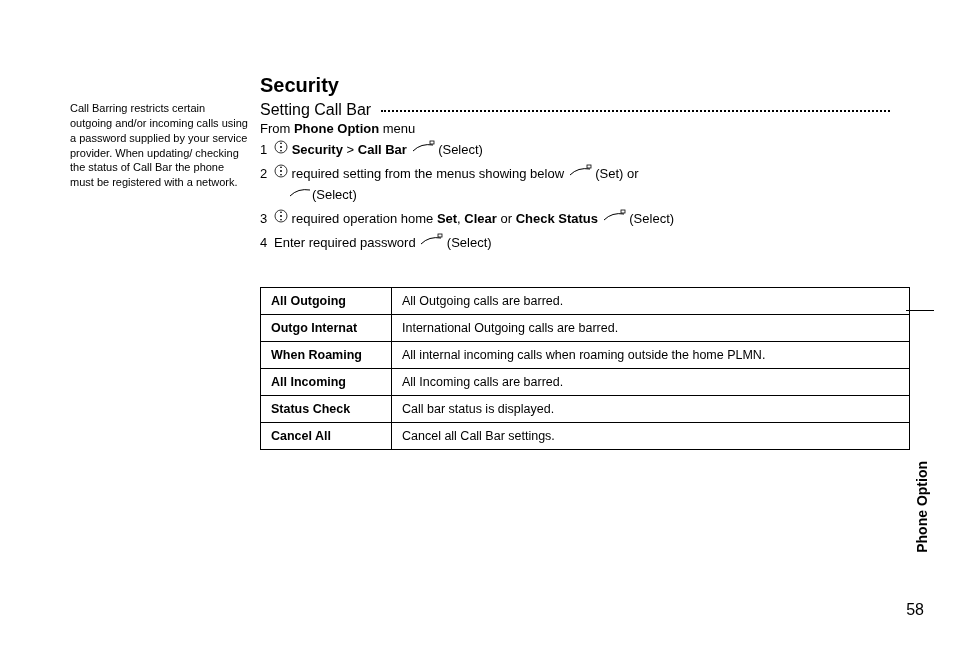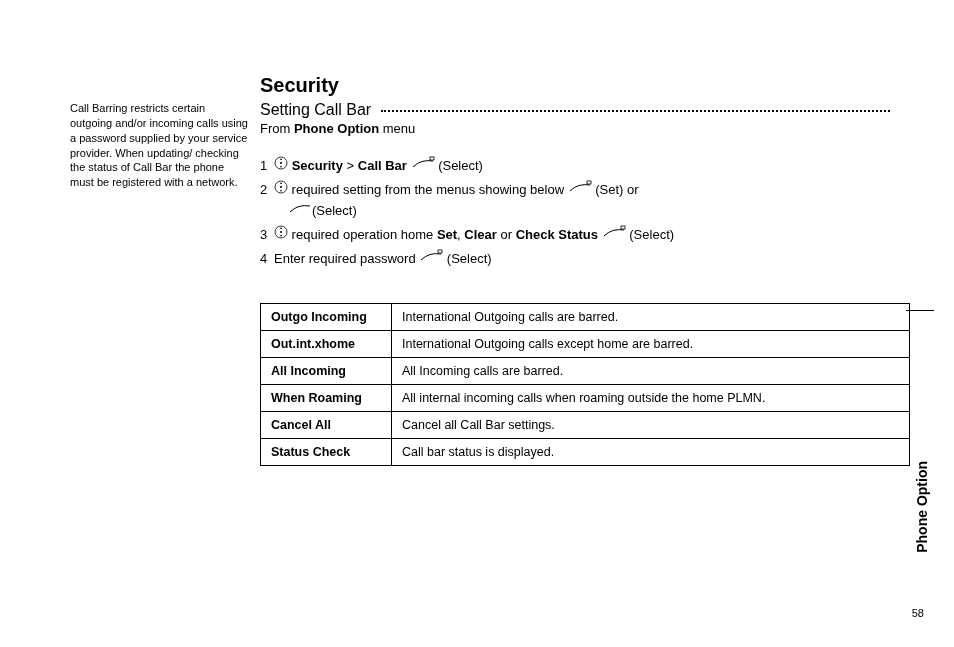--- a/index.html
+++ b/index.html
@@ -40,21 +40,21 @@
     font-size:16px;
     white-space:nowrap;
   }
   .dots{
     flex:1;
     border-bottom:2px dotted #000;
     margin-left:4px;
     position:relative;
     top:-3px;
   }
-  .fromline{margin-bottom:20px;}
+  .fromline{margin-bottom:4px;}
   .step{
     display:flex;
     align-items:flex-start;
     margin:3px 0;
     line-height:1.6;
   }
   .step-num{width:14px;flex:none;}
   .step-body{flex:1;}
   .step-cont{margin-left:14px;}
   b{font-weight:bold;}
@@ -92,21 +92,21 @@
     transform:rotate(-90deg);
     transform-origin:right bottom;
     font-weight:bold;
     font-size:14px;
     white-space:nowrap;
   }
   .pagenum{
     position:absolute;
     right:30px;
     bottom:28px;
-    font-size:11px;
+    font-size:16px;
     text-align:right;
   }
 </style>
 </head>
 <body>
 
 <div class="page">
   <div class="heading">Security</div>
 
   <div class="row">
@@ -199,42 +199,42 @@
           </span><span> (Select)</span>
         </span>
       </div>
 
     </div>
   </div>
 
   <table class="opts">
     <tbody>
       <tr>
-          <td class="k">Outgo Incoming</td>
+          <td class="k">All Outgoing</td>
+          <td>All Outgoing calls are barred.</td>
+        </tr>
+      <tr>
+          <td class="k">Outgo Internat</td>
           <td>International Outgoing calls are barred.</td>
         </tr>
       <tr>
-          <td class="k">Out.int.xhome</td>
-          <td>International Outgoing calls except home are barred.</td>
+          <td class="k">When Roaming</td>
+          <td>All internal incoming calls when roaming outside the home PLMN.</td>
         </tr>
       <tr>
           <td class="k">All Incoming</td>
           <td>All Incoming calls are barred.</td>
         </tr>
       <tr>
-          <td class="k">When Roaming</td>
-          <td>All internal incoming calls when roaming outside the home PLMN.</td>
+          <td class="k">Status Check</td>
+          <td>Call bar status is displayed.</td>
         </tr>
       <tr>
           <td class="k">Cancel All</td>
           <td>Cancel all Call Bar settings.</td>
-        </tr>
-      <tr>
-          <td class="k">Status Check</td>
-          <td>Call bar status is displayed.</td>
         </tr>
     </tbody>
   </table>
 </div>
 
 <div class="side-tab">
   <div class="side-tab-text">Phone Option</div>
 </div>
 
 <div class="pagenum">58</div>

